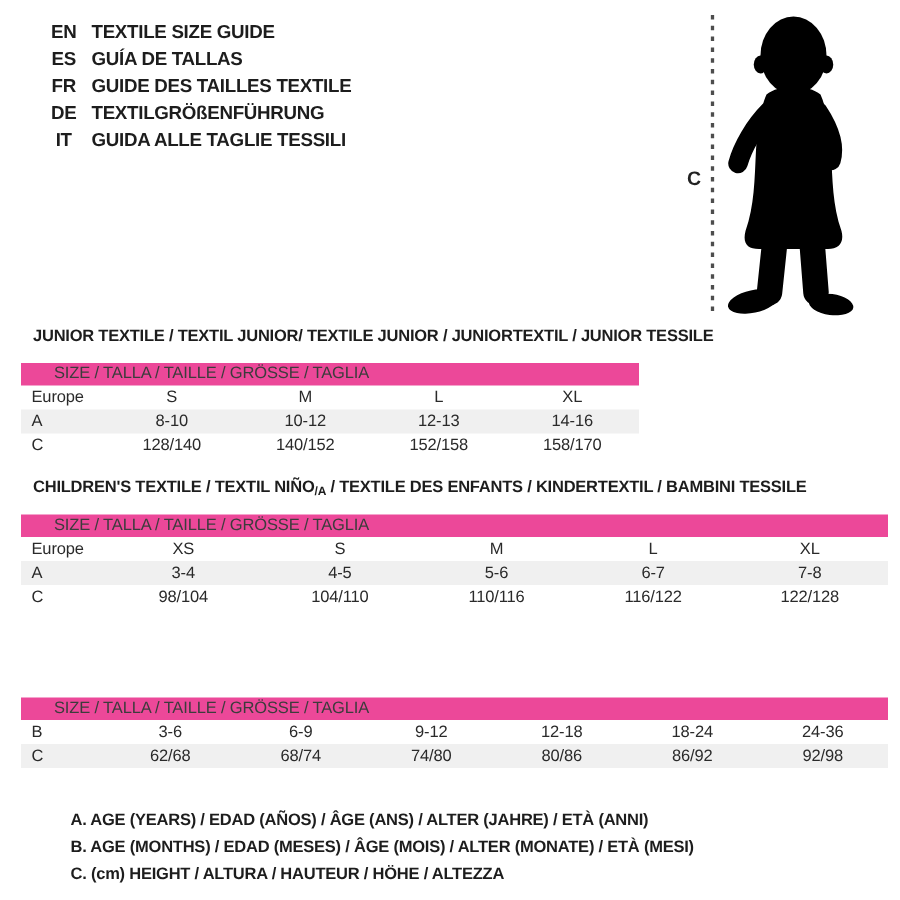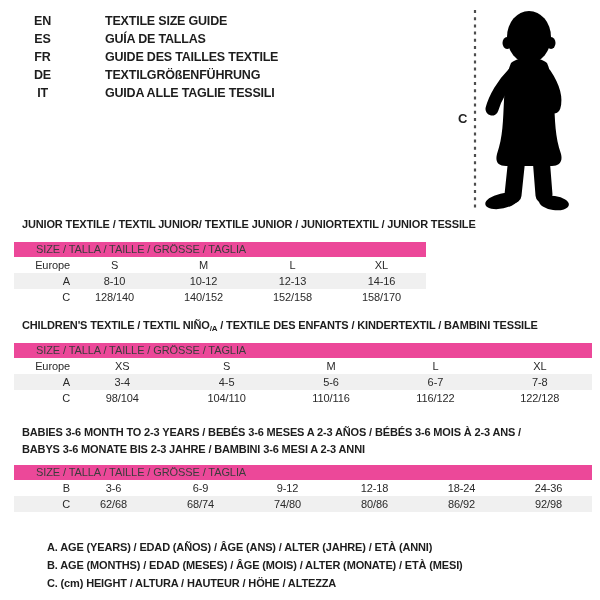--- a/index.html
+++ b/index.html
@@ -4,41 +4,41 @@
 <style>
   html,body{margin:0;padding:0;background:#ffffff;}
   .page{
     position:relative;width:600px;height:600px;background:#ffffff;overflow:hidden;
     font-family:"Liberation Sans",sans-serif;color:#1d1d1d;
   }
   
   .lang-block{position:absolute;left:24px;top:12px;}
   .lang-row{display:flex;height:18px;align-items:center;font-weight:bold;font-size:12.5px;letter-spacing:-0.2px;text-align:center;}
   .lang-code{width:37px;flex:0 0 37px;}
-  .lang-title{white-space:nowrap;margin-left:44px;}
+  .lang-title{white-space:nowrap;}
   
   .figure{position:absolute;left:450px;top:5px;width:150px;height:210px;}
   
   .section-title{position:absolute;left:22px;font-weight:bold;font-size:11px;letter-spacing:-0.15px;line-height:17px;width:572px;}
   .title-line{white-space:nowrap;}
   .subscript{font-size:8px;vertical-align:-2px;}
   #title-junior{top:216px;}
   #title-children{top:317px;}
   #title-babies{top:424px;}
   
   .size-table{position:absolute;left:14px;}
   #table-junior{top:242px;width:412px;}
   #table-children{top:343px;width:578px;}
   #table-babies{top:465px;width:578px;}
   .size-bar{height:15px;background:#ec4899;color:#3c3c3c;font-size:11px;line-height:15px;
             padding-left:22px;letter-spacing:-0.1px;box-sizing:border-box;white-space:nowrap;}
   .t-row{display:flex;height:16px;align-items:center;font-size:11px;color:#2a2a2a;letter-spacing:-0.1px;}
   .t-row.alt{background:#f0f0f0;}
   .t-cell{flex:1;text-align:center;white-space:nowrap;}
-  .t-cell.label{flex:0 0 56px;text-align:right;padding-left:7px;box-sizing:border-box;}
+  .t-cell.label{flex:0 0 56px;text-align:left;padding-left:7px;box-sizing:border-box;}
   
   .footnotes{position:absolute;left:22px;top:538px;font-weight:bold;font-size:11px;line-height:18px;letter-spacing:-0.15px;margin-left:25px;}
   .footnote{white-space:nowrap;}
 </style>
 </head>
 <body>
 
 <div class="page">
 
   <div class="lang-block">
@@ -99,24 +99,20 @@
         <ellipse cx="104" cy="198" rx="15" ry="7" transform="rotate(8 104 198)"></ellipse>
       </g>
     </svg>
   </div>
 
   <div class="section-title" id="title-junior">
       <div class="title-line"><span>JUNIOR TEXTILE / TEXTIL JUNIOR/ TEXTILE JUNIOR / JUNIORTEXTIL / JUNIOR TESSILE</span></div>
     </div>
   <div class="section-title" id="title-children">
       <div class="title-line"><span>CHILDREN'S TEXTILE / TEXTIL NIÑO</span><span class="subscript">/A</span><span> / TEXTILE DES ENFANTS / KINDERTEXTIL / BAMBINI TESSILE</span></div>
-    </div>
-  <div class="section-title" id="title-babies">
-      <div class="title-line"><span>BABIES 3-6 MONTH TO 2-3 YEARS / BEBÉS 3-6 MESES A 2-3 AÑOS / BÉBÉS 3-6 MOIS À 2-3 ANS /</span></div>
-      <div class="title-line"><span>BABYS 3-6 MONATE BIS 2-3 JAHRE / BAMBINI 3-6 MESI A 2-3 ANNI</span></div>
     </div>
 
   <div class="size-table" id="table-junior">
       <div class="size-bar">SIZE / TALLA / TAILLE / GRÖSSE / TAGLIA</div>
       <div class="t-row">
         <div class="t-cell label">Europe</div>
         <div class="t-cell">S</div>
         <div class="t-cell">M</div>
         <div class="t-cell">L</div>
         <div class="t-cell">XL</div>

